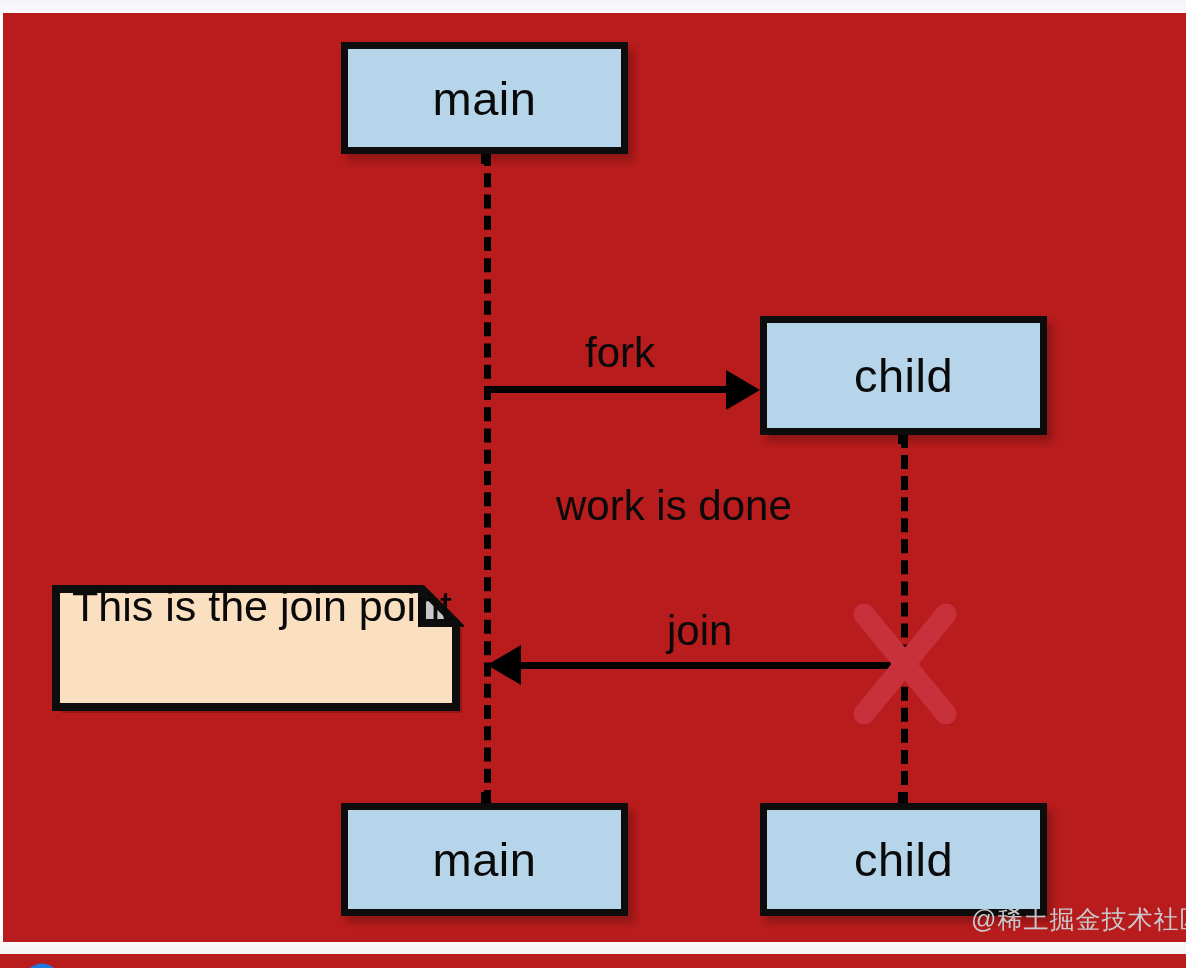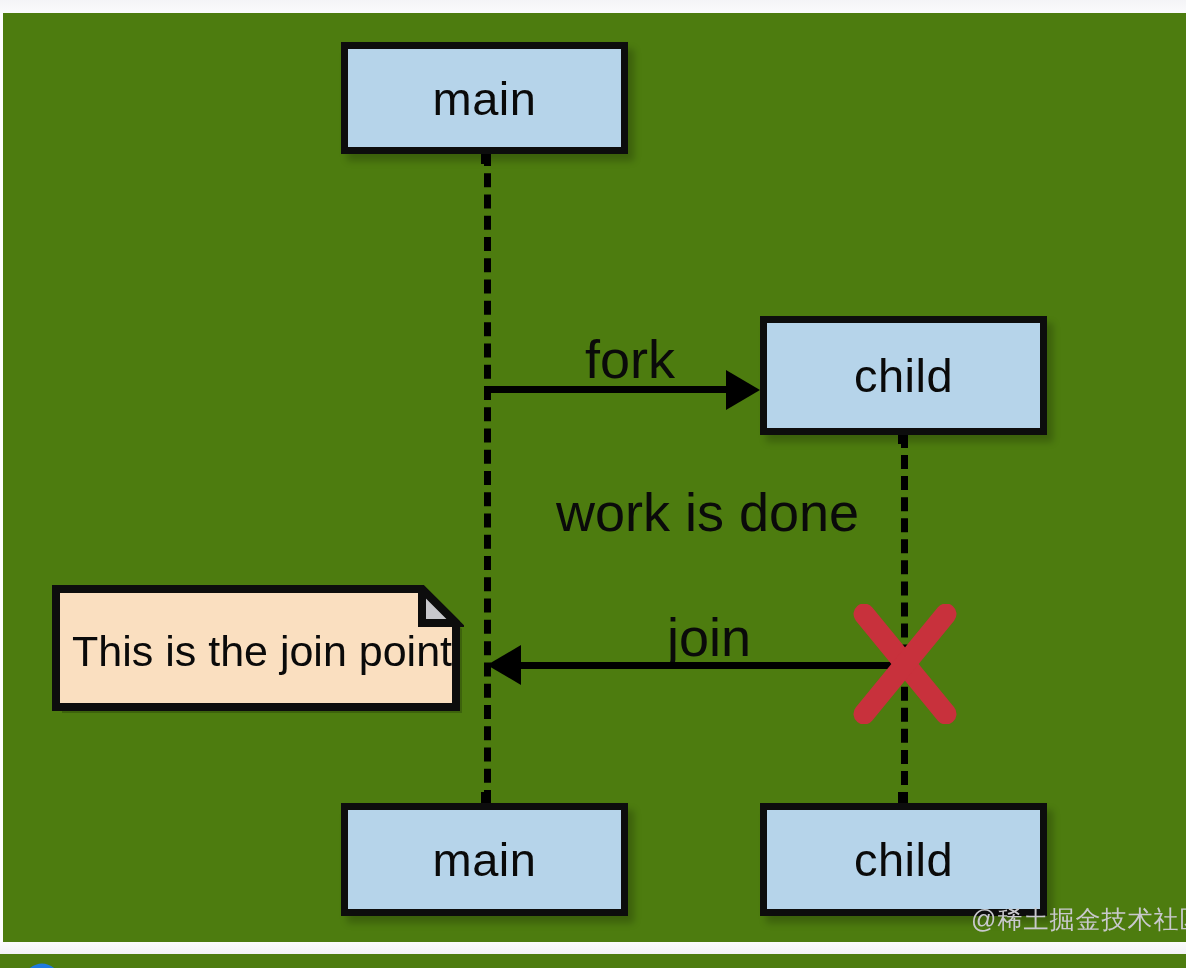--- a/index.html
+++ b/index.html
@@ -4,21 +4,21 @@
 <style>
   html, body {
     margin: 0;
     padding: 0;
     background: #ffffff;
   }
   #stage {
     position: relative;
     width: 1186px;
     height: 968px;
-    background: #4d7c0f;
+    background: #b91c1c;
     overflow: hidden;
     font-family: "Liberation Sans", sans-serif;
   }
   
   .page-band-top {
     position: absolute;
     left: 0; top: 0;
     width: 1186px; height: 13px;
     background: linear-gradient(#f4f4f7, #fbfbfc);
   }
@@ -58,41 +58,40 @@
     color: #0a0a0a;
     letter-spacing: 0.5px;
     line-height: 1;
   }
 
   
   .note-box {
     position: absolute;
     box-sizing: border-box;
     display: flex;
-    align-items: center;
   }
   .note-box .note-text {
     position: relative;
     z-index: 3;
     font-size: 43px;
     color: #0a0a0a;
     padding-left: 20px;
     line-height: 1;
     white-space: nowrap;
   }
 
   
   .msg-line {
     position: absolute;
     background: #000000;
     height: 7px;
   }
   .msg-label {
     position: absolute;
-    font-size: 54px;
+    font-size: 42px;
     color: #0a0a0a;
     line-height: 1;
     white-space: nowrap;
   }
   .arrowhead {
     position: absolute;
     width: 0; height: 0;
   }
   .arrowhead.right {
     border-top: 20px solid transparent;

